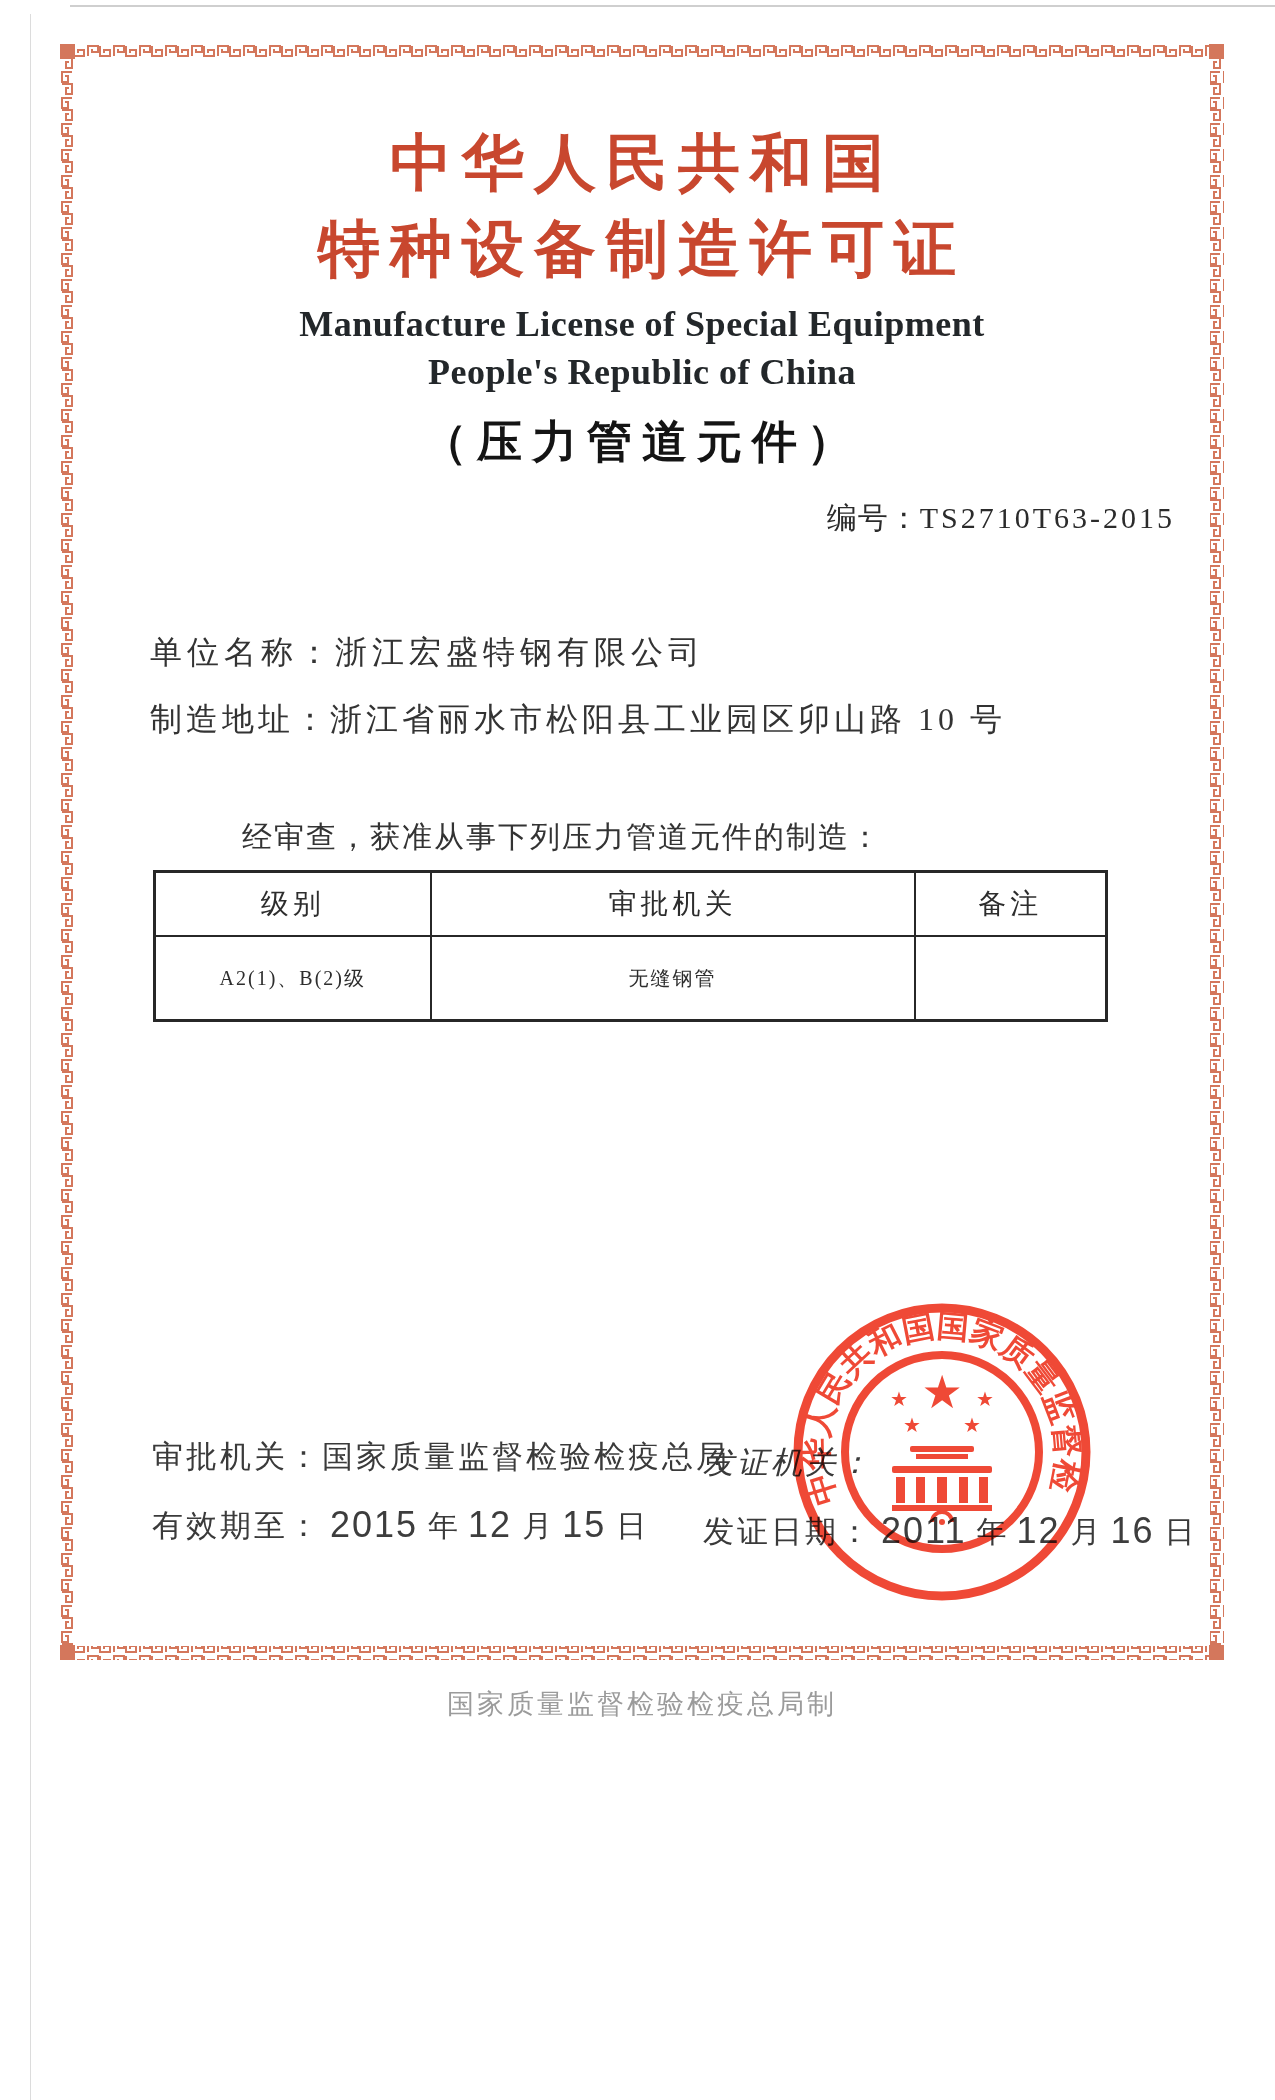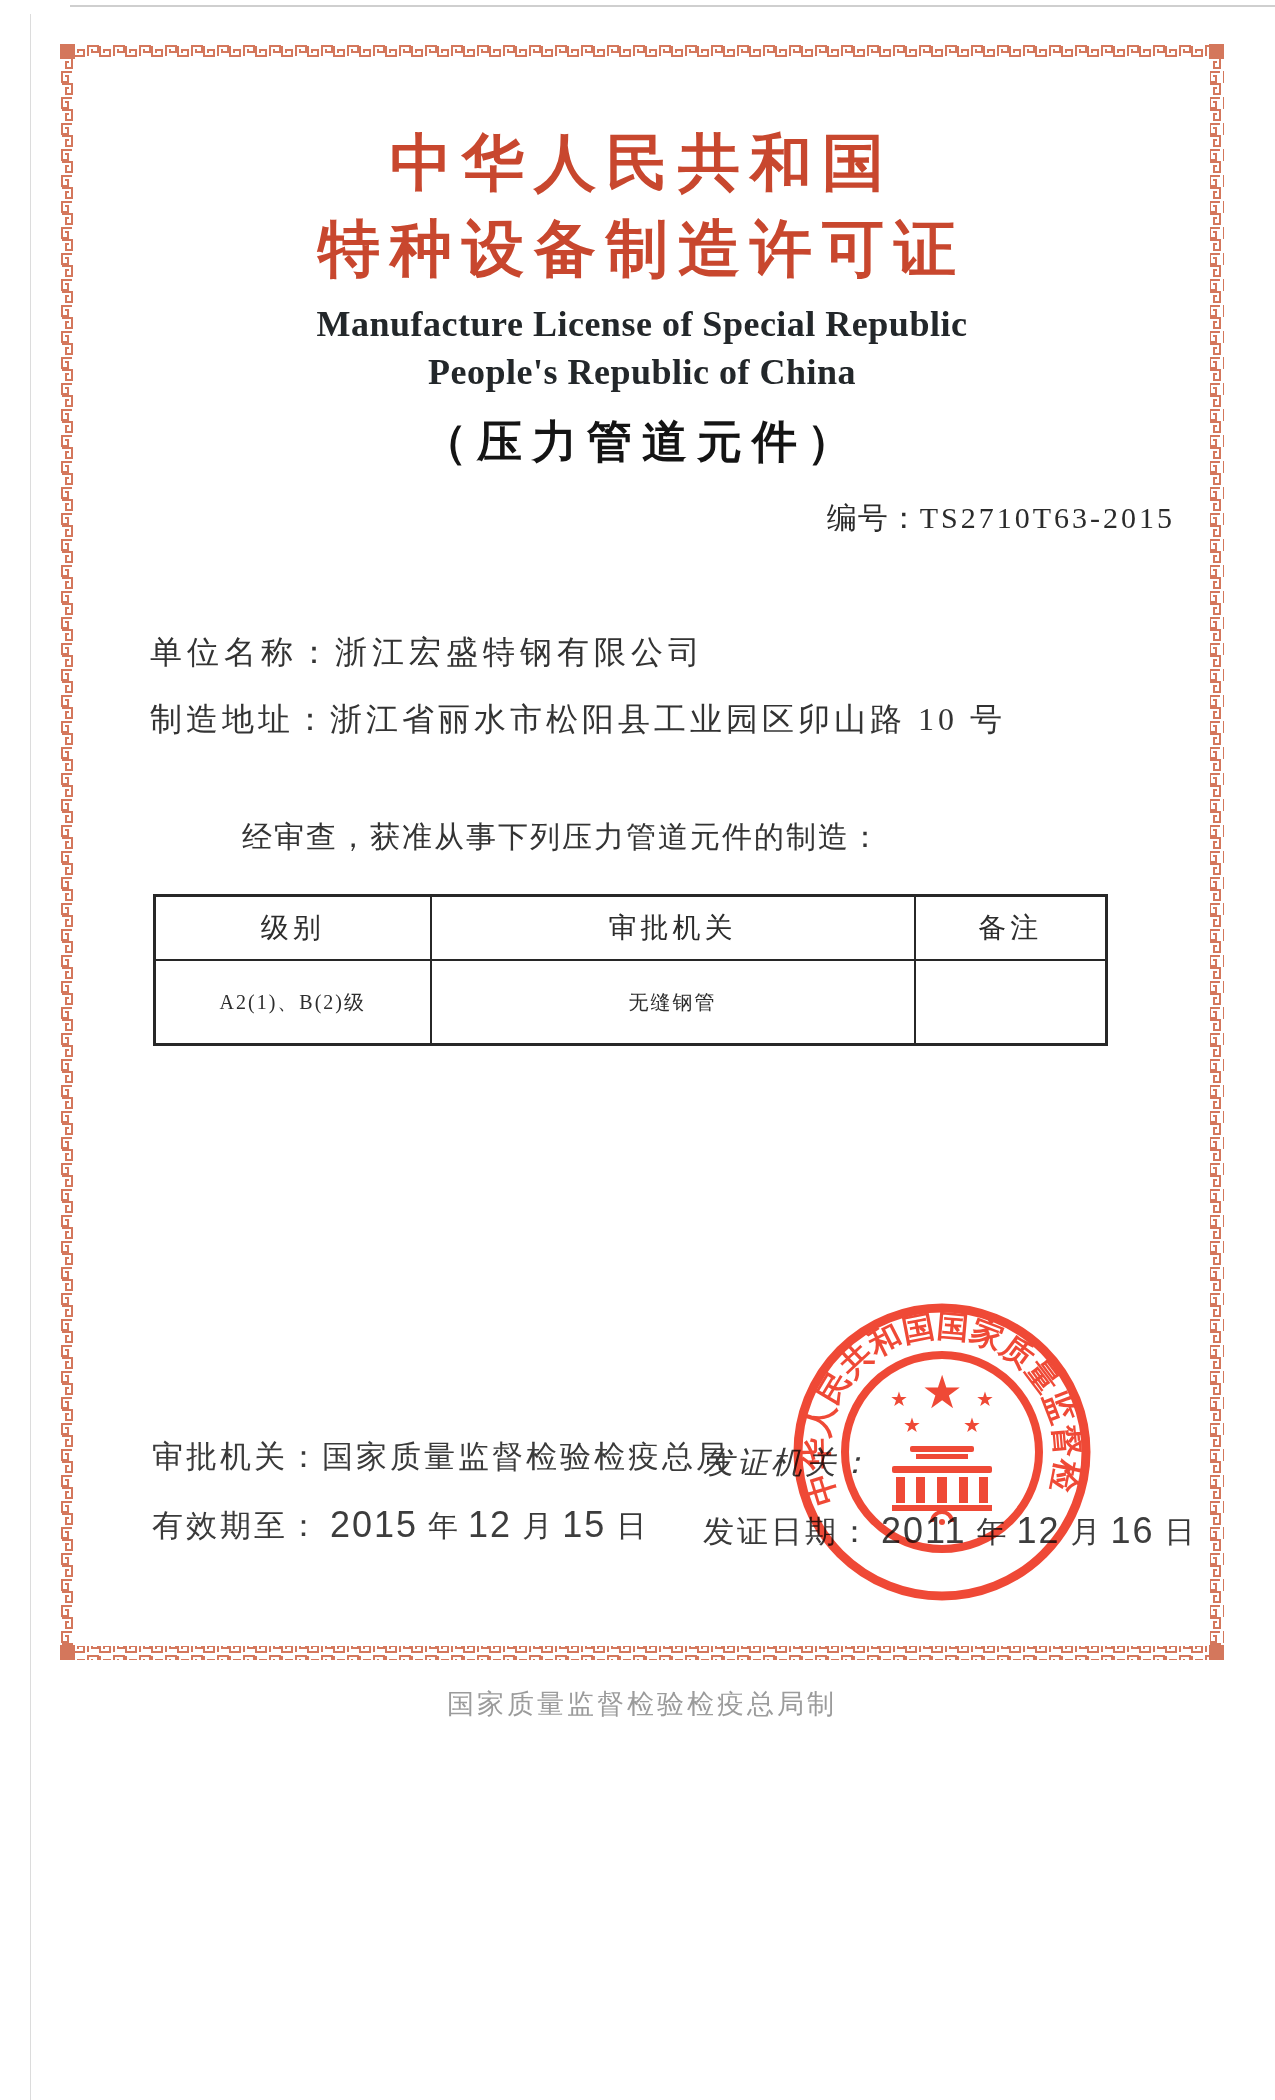--- a/index.html
+++ b/index.html
@@ -37,21 +37,21 @@
     position:absolute;top:498px;right:140px;font-size:30px;color:#2b2b2b;letter-spacing:1px;
   }
   #licenseNo .num{font-family:"Liberation Serif","DejaVu Serif",serif;letter-spacing:3px;}
 
   .field-line{position:absolute;left:150px;font-size:32px;color:#333;letter-spacing:5px;line-height:1;}
   #unitName{top:636px;}
   #address{top:703px;letter-spacing:4px;}
   #intro{position:absolute;left:242px;top:822px;font-size:30px;color:#333;letter-spacing:2px;line-height:1;}
 
   .scope-table{
-    position:absolute;left:153px;top:870px;width:952px;border-collapse:collapse;table-layout:fixed;margin-top:24px;
+    position:absolute;left:153px;top:870px;width:952px;border-collapse:collapse;table-layout:fixed;
   }
   .scope-table th,.scope-table td{
     border:2px solid #272727;text-align:center;vertical-align:middle;
     font-weight:normal;color:#2d2d2d;
   }
   .scope-table{border:3px solid #272727;}
   .scope-table th{height:60px;font-size:28px;letter-spacing:4px;}
   .scope-table td{height:80px;font-size:20px;letter-spacing:2px;}
   .col1{width:276px;} .col2{width:484px;} .col3{width:192px;}
 
@@ -102,21 +102,21 @@
     <rect x="0" y="14" width="14" height="1588" fill="url(#mV)"></rect>
     <rect x="1150" y="14" width="14" height="1588" fill="url(#mV)"></rect>
     <rect x="0" y="0" width="15" height="15" fill="#d4775c"></rect>
     <rect x="1149" y="0" width="15" height="15" fill="#d4775c"></rect>
     <rect x="0" y="1601" width="15" height="15" fill="#d4775c"></rect>
     <rect x="1149" y="1601" width="15" height="15" fill="#d4775c"></rect>
   </svg>
 
   <div id="title1" class="centered title-cn">中华人民共和国</div>
   <div id="title2" class="centered title-cn">特种设备制造许可证</div>
-  <div id="titleEn1" class="centered title-en">Manufacture License of Special Republic</div>
+  <div id="titleEn1" class="centered title-en">Manufacture License of Special Equipment</div>
   <div id="titleEn2" class="centered title-en">People's Republic of China</div>
   <div id="subtitle" class="centered">（压力管道元件）</div>
 
   <div id="licenseNo">
     <span>编号：</span><span class="num">TS2710T63-2015</span>
   </div>
 
   <div id="unitName" class="field-line">
     <span>单位名称：</span><span>浙江宏盛特钢有限公司</span>
   </div>

